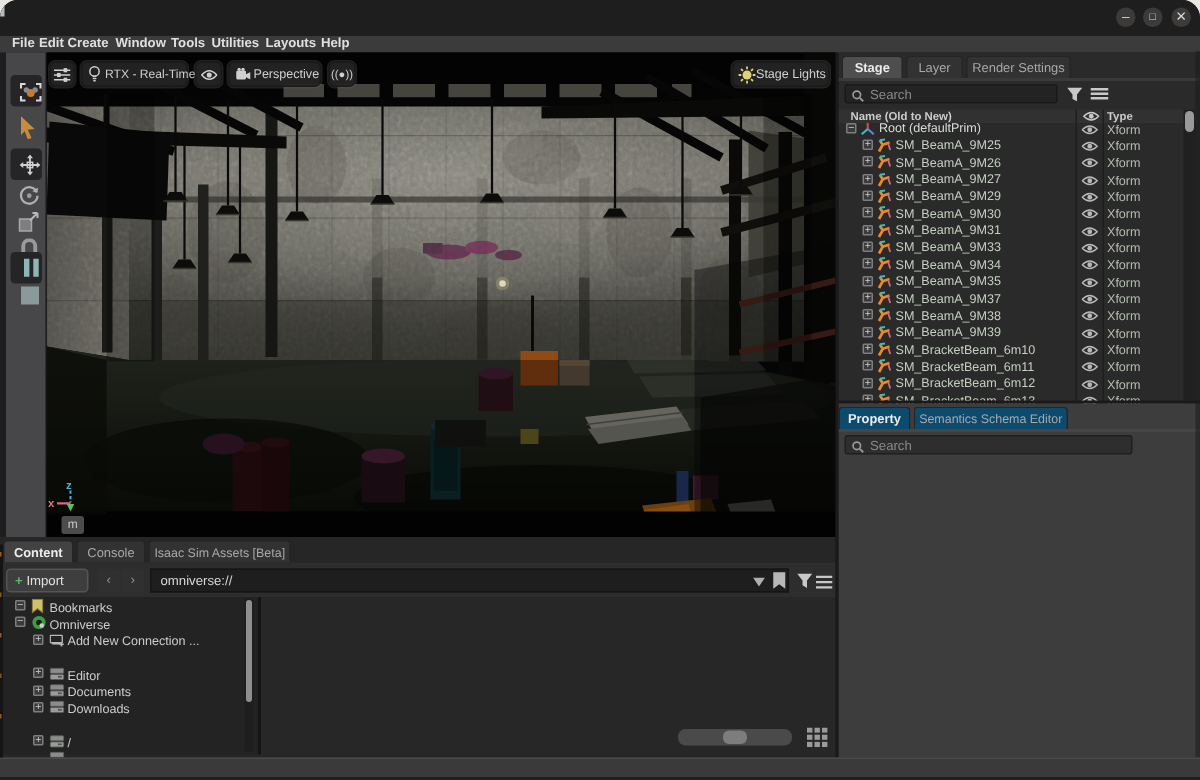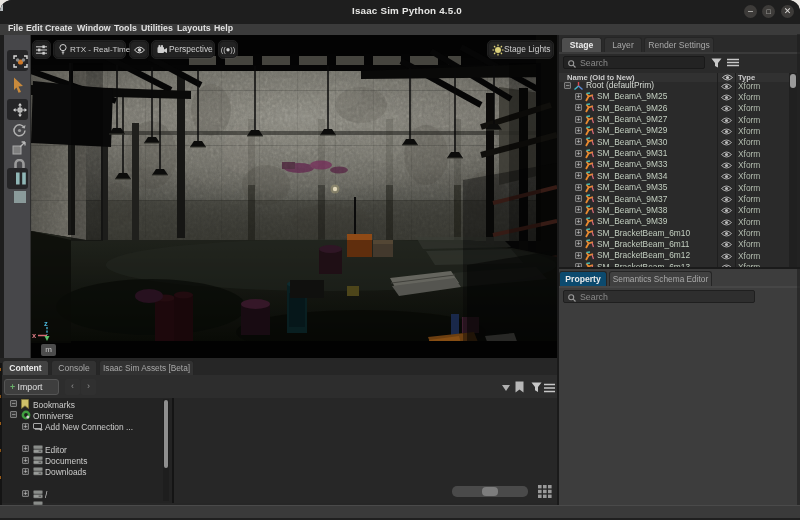--- a/index.html
+++ b/index.html
@@ -30,21 +30,20 @@
 
 #cpanel { position:absolute; left:0px; top:358px; width:557px; height:147px; background:#262626; }
 .crow { position:absolute; left:0; width:170px; height:11.3px; font-size:8.8px; }
 .cname { position:absolute; top:1px; color:#cccccb; white-space:nowrap; font-size:8.4px; }
 #statusbar { position:absolute; left:0; top:505px; width:800px; height:15px; background:#3a3a3a; border-top:1px solid #4a4a4a; border-bottom:2px solid #1f1f1f; }
 </style></head>
 <body>
 <div id="win">
 
 <div id="titlebar">
- <div id="title">Isaac Sim Python 4.5.0</div>
  <div class="winbtn" style="left:744px">–</div>
  <div class="winbtn" style="left:762px;font-size:7px">□</div>
  <div class="winbtn" style="left:781px">✕</div>
 </div>
 <div style="position:absolute;left:0;top:2px;width:3px;height:9px;background:#b7bcbf"></div>
 
 <div id="menubar">
  <span style="left:8px">File</span>
       <span style="left:26px">Edit</span>
       <span style="left:45px">Create</span>
@@ -665,35 +664,36 @@
       </svg>
 <span class="xform">Xform</span>
 </div>
 
 <div class="abs" style="left:789px;top:73px;width:8px;height:194px;background:#202020"></div>
 <div class="abs" style="left:790px;top:74px;width:6px;height:14px;background:#9a9a9a;border-radius:3px"></div>
 
 <div class="abs" style="left:557px;top:267px;width:243px;height:2px;background:#1a1a1a"></div>
 <div class="abs" style="left:559px;top:269px;width:241px;height:236px;background:#3d3d3d"></div>
 <div class="tab active" style="left:559px;top:271px;width:48px;background:#0c4a6e">Property</div>
-<div class="tab" style="left:609px;top:271px;width:103px;background:#404040;font-size:8.3px">Semantics Schema Editor</div>
+<div class="tab" style="left:609px;top:271px;width:103px;background:#0c4a6e;font-size:8.3px">Semantics Schema Editor</div>
 <div class="abs" style="left:559px;top:286px;width:241px;height:2px;background:#464646"></div>
 <div class="searchbox" style="left:563px;top:290px;width:192px;height:13px;line-height:12px;background:#2e2e2e;border-color:#1f1f1f"><svg style="position:absolute;left:4px;top:2.5px" width="8" height="8" viewBox="0 0 8 8">
         <circle cx="3.2" cy="3.2" r="2.5" fill="none" stroke="#9a9a9a" stroke-width="1.1"></circle>
         <path d="M5.2 5.2 L7.5 7.5" stroke="#9a9a9a" stroke-width="1.2"></path>
       </svg><span style="margin-left:16px">Search</span></div>
 
 <div id="cpanel"></div>
 <div class="tab active" style="left:2px;top:360px;width:47px;background:#424242">Content</div>
 <div class="tab" style="left:51px;top:360px;width:46px">Console</div>
 <div class="tab" style="left:99px;top:360px;width:95px;font-size:8.3px">Isaac Sim Assets [Beta]</div>
 <div class="abs" style="left:0px;top:375px;width:557px;height:23px;background:#2d2d2d"></div>
 <div class="abs" style="left:4px;top:379px;width:55px;height:16px;background:#3e3e3e;border:1px solid #555;border-radius:3px;color:#e0e0e0;font-size:8.8px;line-height:14px"><span style="color:#6ab06a;font-weight:bold;margin-left:5px">+</span> Import</div>
 <div class="abs" style="left:65px;top:379px;width:15px;height:16px;background:#303030;border-radius:2px;color:#909090;font-size:9px;text-align:center;line-height:15px">‹</div>
 <div class="abs" style="left:81px;top:379px;width:15px;height:16px;background:#303030;border-radius:2px;color:#909090;font-size:9px;text-align:center;line-height:15px">›</div>
+<div class="abs" style="left:100px;top:379px;width:426px;height:16px;background:#1e1e1e;border:1px solid #151515;color:#d8d8d8;font-size:8.8px;line-height:14px"><span style="margin-left:6px">omniverse://</span></div>
 <svg class="abs" style="left:502px;top:385px" width="8" height="6" viewBox="0 0 8 6">
       <path d="M0 0 H8 L4 6 Z" fill="#b0b0b0"></path>
     </svg>
 <svg class="abs" style="left:515px;top:381px" width="9" height="12" viewBox="0 0 9 12">
       <path d="M0.5 0.5 H8.5 V11.5 L4.5 8.5 L0.5 11.5 Z" fill="#b8b8b8"></path>
     </svg>
 <svg class="abs" style="left:531px;top:382px" width="11" height="11" viewBox="0 0 11 11">
       <path d="M0.5 0.5 H10.5 L7 5 V10 L4 8.2 V5 Z" fill="#c8c8c8"></path>
     </svg>
 <svg class="abs" style="left:544px;top:383px" width="11" height="10" viewBox="0 0 11 10">

